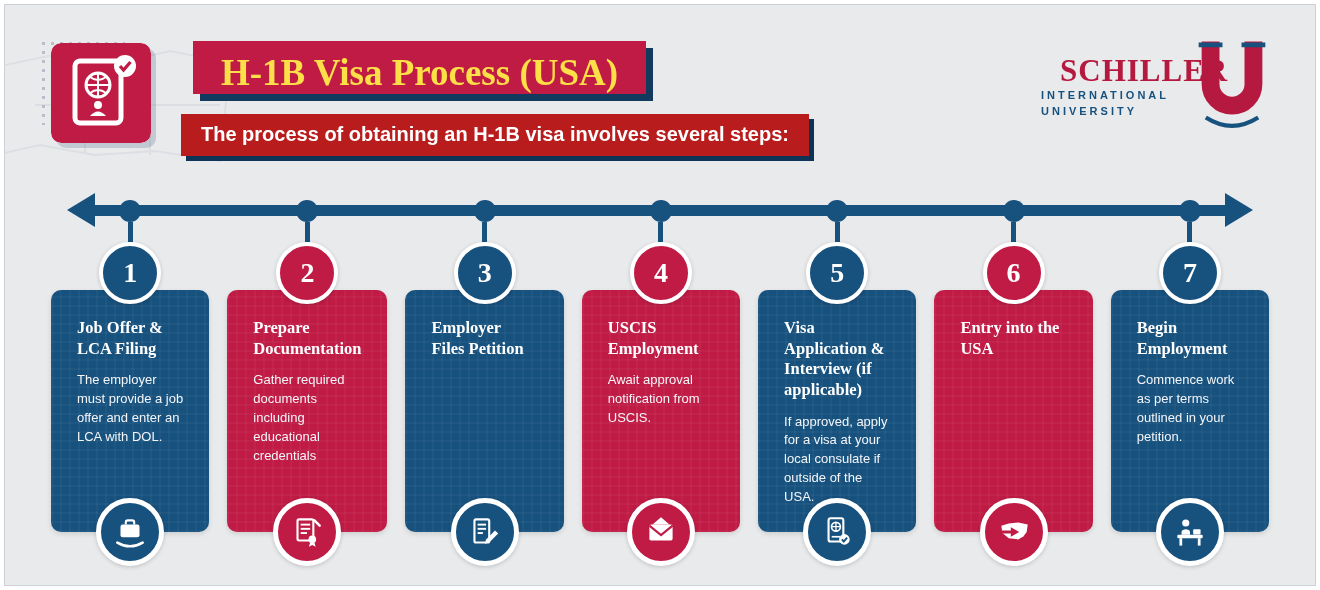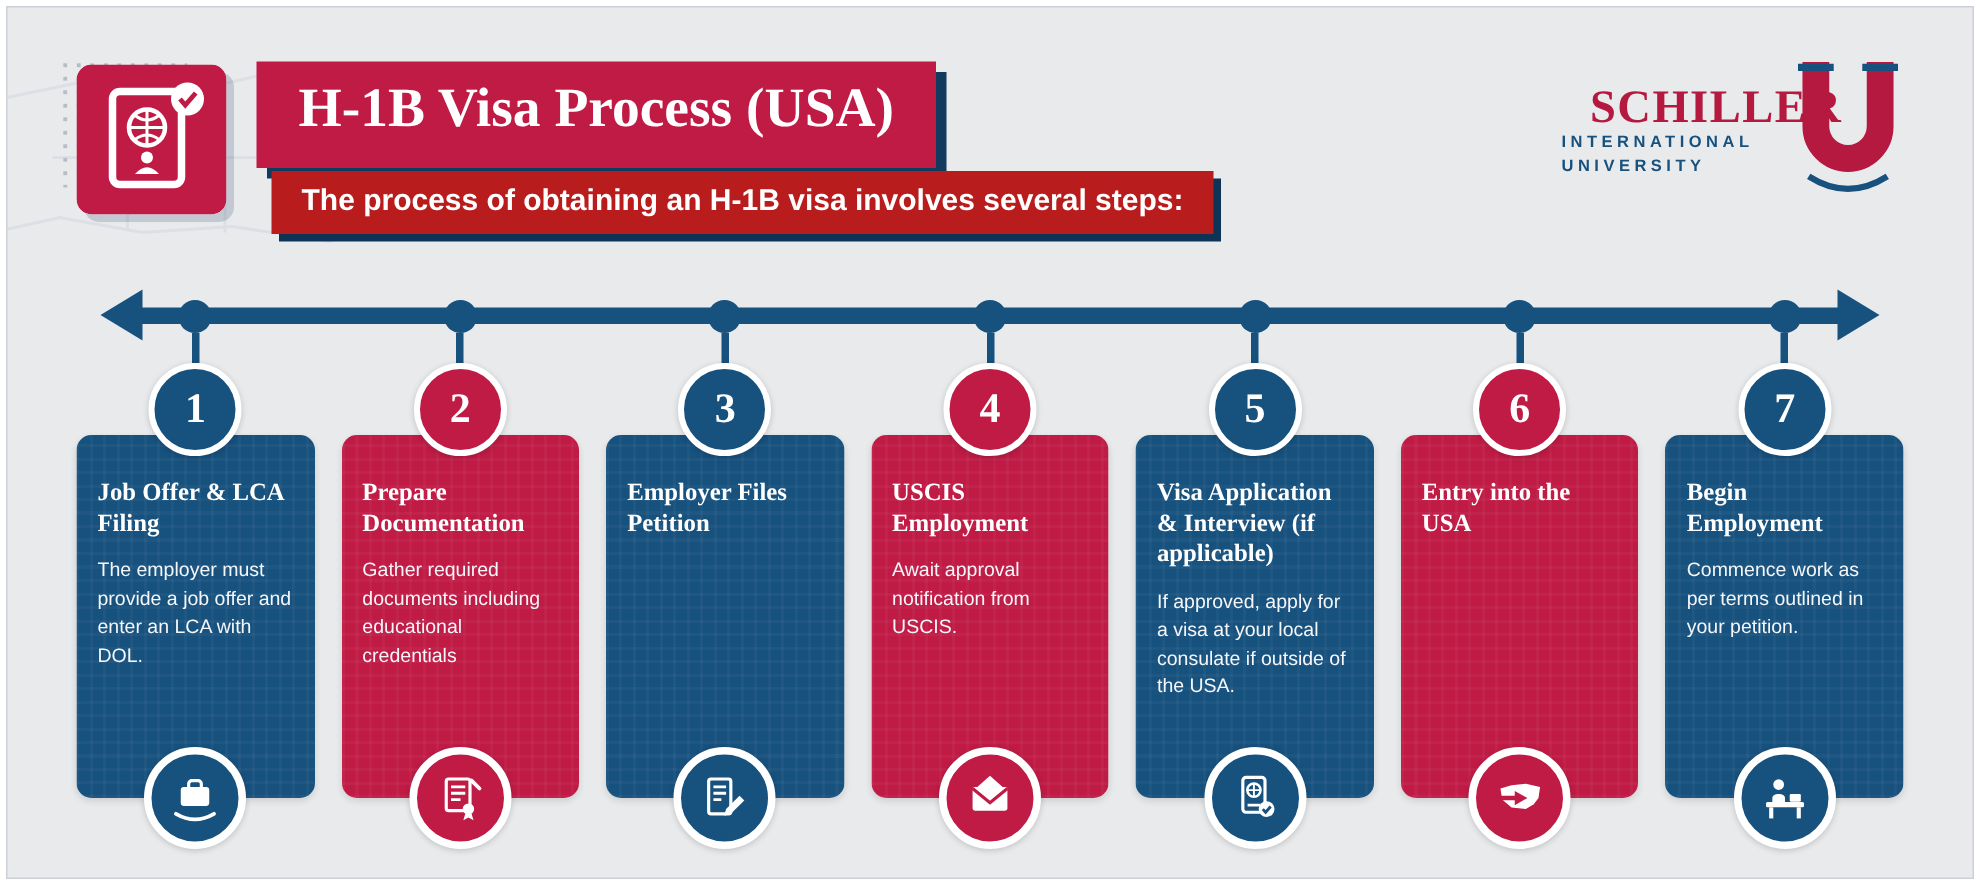--- a/index.html
+++ b/index.html
@@ -25,23 +25,23 @@
     background-size:9px 9px;
   }
   
   .header{position:relative;height:170px;}
   .passport-badge{
     position:absolute;left:46px;top:38px;width:100px;height:100px;
     box-shadow:5px 5px 0 rgba(17,57,94,.18);
     border-radius:10px;
   }
   .title-box{
-    position:absolute;left:166px;top:36px;
-    background:#c01b45;color:#ffffff;
-    padding:10px 28px 18px;
+    position:absolute;left:188px;top:36px;
+    background:#c01b45;color:#fde047;
+    padding:10px 28px 0;
     font-family:"Liberation Serif",serif;font-weight:bold;font-size:37px;
     box-shadow:7px 7px 0 #12395e;
     white-space:nowrap;
   }
   .subtitle-box{
     position:absolute;left:176px;top:109px;
     background:#b91c1c;color:#fff;
     padding:9px 20px 10px;
     font-size:20px;font-weight:bold;
     box-shadow:5px 5px 0 #0d3356;
@@ -80,21 +80,21 @@
   .stem{width:5px;height:20px;background:#17517e;}
   .num-circle{
     width:54px;height:54px;border-radius:50%;
     display:flex;align-items:center;justify-content:center;
     color:#fff;font-family:"Liberation Serif",serif;font-weight:bold;font-size:28px;
     border:4px solid #fff;box-shadow:0 1px 4px rgba(0,0,0,.18);
     margin-bottom:-14px;z-index:2;
   }
   .card{
     width:100%;box-sizing:border-box;height:242px;border-radius:10px;
-    padding:28px 14px 12px;color:#fff;
+    padding:28px 26px 12px;color:#fff;
     background-image:
       repeating-linear-gradient(0deg,rgba(255,255,255,.035) 0 2px,transparent 2px 9px),
       repeating-linear-gradient(90deg,rgba(255,255,255,.035) 0 2px,transparent 2px 9px);
     box-shadow:0 2px 5px rgba(0,0,0,.12);
   }
   .card-title{
     font-family:"Liberation Serif",serif;font-weight:bold;
     font-size:16.5px;line-height:1.25;margin-bottom:12px;
   }
   .card-body{font-size:13px;line-height:1.45;color:#f4f6f9;}

